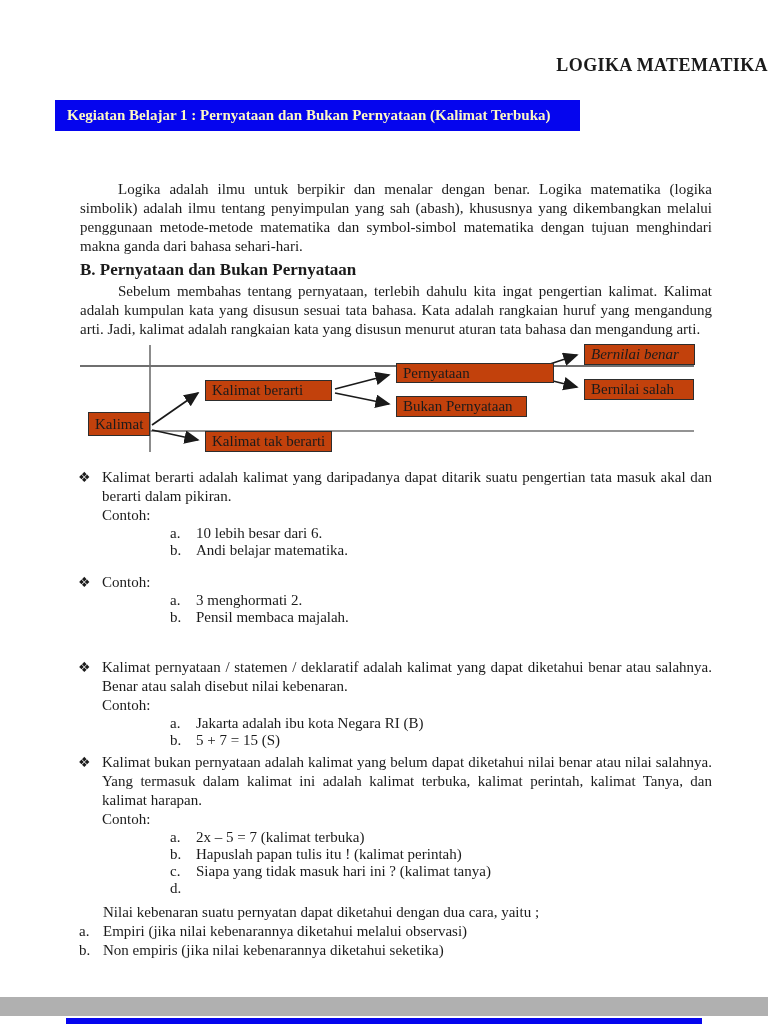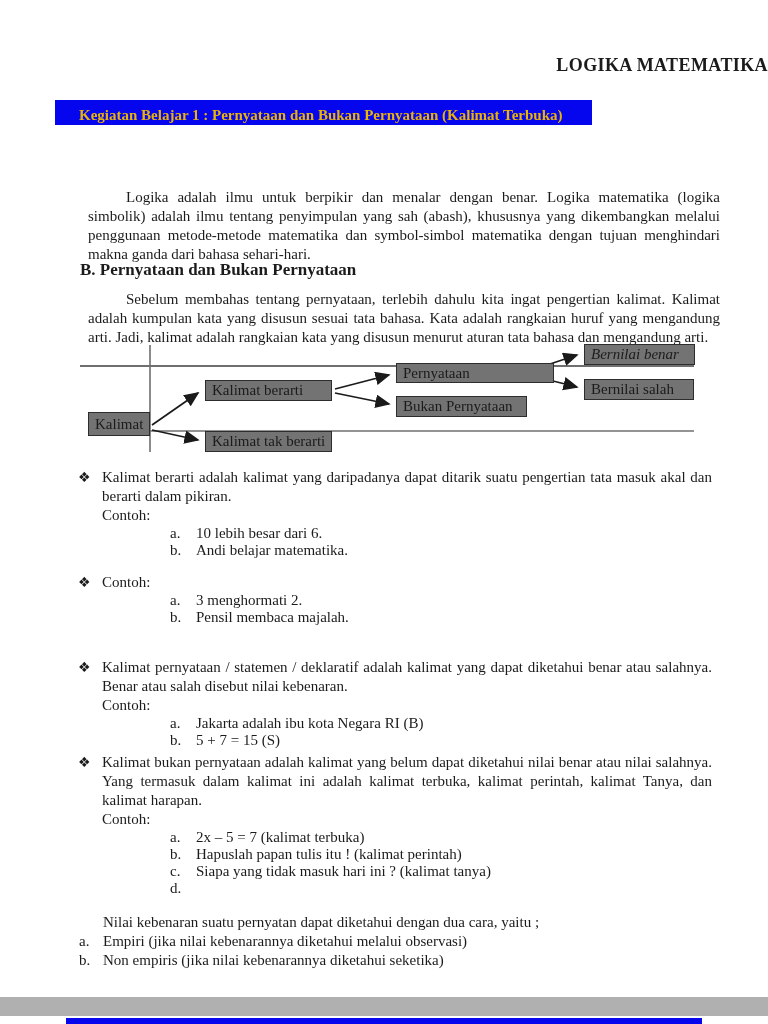--- a/index.html
+++ b/index.html
@@ -7,34 +7,34 @@
     width:768px;height:1024px;position:relative;overflow:hidden;
     background:#ffffff;color:#1b1b1b;
     font-family:"Liberation Serif","DejaVu Serif",serif;
     font-size:15px;line-height:19px;
   }
   .title{
     position:absolute;top:56px;left:0;width:768px;text-align:right;
     font-size:18px;font-weight:bold;letter-spacing:.4px;
   }
   .banner{
-    position:absolute;top:100px;left:55px;width:513px;height:25px;
-    background:#0505ee;color:#eab308;font-weight:bold;font-size:15px;
-    line-height:31px;padding-left:24px;
+    position:absolute;top:100px;left:55px;width:513px;height:31px;
+    background:#0505ee;color:#fef9c3;font-weight:bold;font-size:15px;
+    line-height:31px;padding-left:12px;
   }
   .content{position:absolute;top:0;left:80px;width:632px;height:1024px;}
   .sec-h{position:absolute;left:0;width:632px;font-size:17px;font-weight:bold;line-height:20px;}
-  .para{position:absolute;left:0;width:632px;margin:8px;text-align:justify;text-indent:38px;}
+  .para{position:absolute;left:0;width:632px;margin:0;text-align:justify;text-indent:38px;}
   .para.small-indent{text-indent:23px;text-align:left;}
 
   
   .diagram{position:absolute;top:340px;left:0;width:632px;height:118px;}
   .diagram svg{position:absolute;top:0;left:0;}
   .dbox{
-    position:absolute;background:#737373;border:1px solid #2d2d2d;
+    position:absolute;background:#c2410c;border:1px solid #2d2d2d;
     font-size:15px;padding-left:6px;white-space:nowrap;
     display:flex;align-items:center;box-sizing:border-box;
   }
   .dbox.italic{font-style:italic;}
 
   
   .bullet{position:absolute;left:-2px;width:634px;display:flex;}
   .bmark{width:24px;flex:0 0 24px;font-size:14px;line-height:19px;}
   .btext{width:610px;}
   .bpara{margin:0;text-align:justify;}
@@ -159,21 +159,21 @@
             <span class="exl">c.</span>
             <span>Siapa yang tidak masuk hari ini ? (kalimat tanya)</span>
           </div>
         <div class="ex">
             <span class="exl">d.</span>
           </div>
       </div>
     </div>
 
     <div class="closing" style="top:903px">
-      <p class="para small-indent" style="position:static;margin:10px 0 0 0">Nilai kebenaran suatu pernyatan dapat diketahui dengan dua cara, yaitu ;</p>
+      <p class="para small-indent" style="position:static;margin:0 0 0 0">Nilai kebenaran suatu pernyatan dapat diketahui dengan dua cara, yaitu ;</p>
       <div class="cl-item">
           <span class="exl">a.</span>
           <span>Empiri (jika nilai kebenarannya diketahui melalui observasi)</span>
         </div>
       <div class="cl-item">
           <span class="exl">b.</span>
           <span>Non empiris (jika nilai kebenarannya diketahui seketika)</span>
         </div>
     </div>
 

